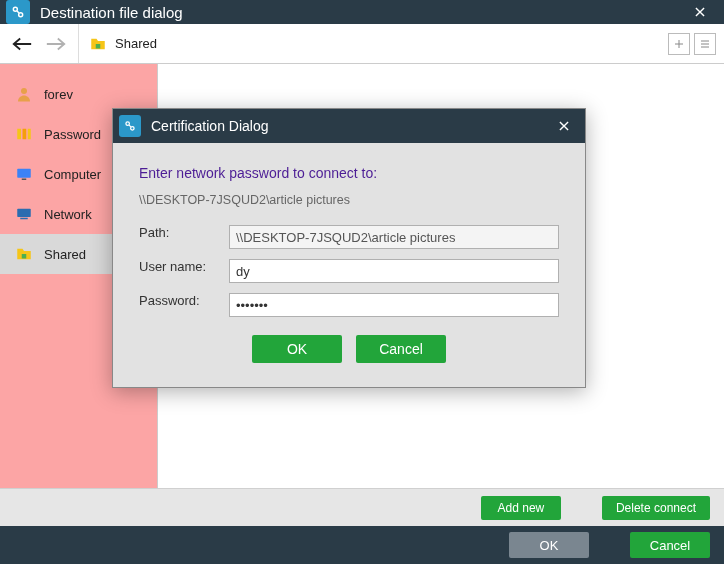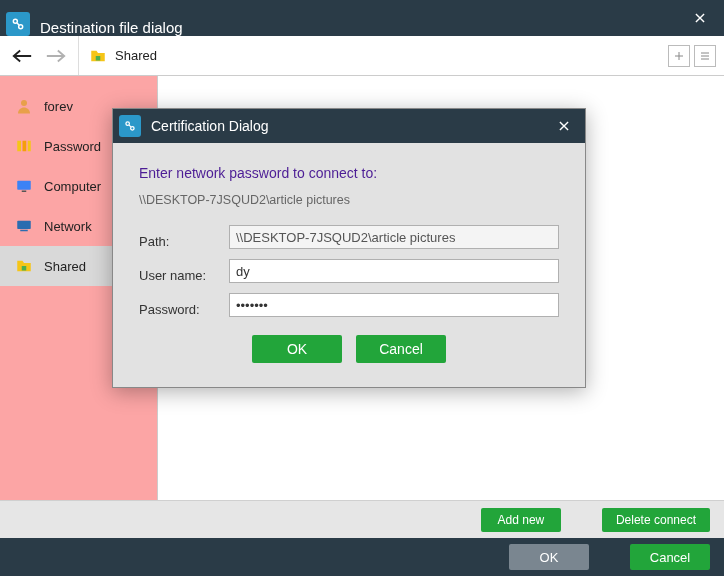--- a/index.html
+++ b/index.html
@@ -1,19 +1,19 @@
 <!DOCTYPE html>
 <html><head>
 <meta charset="utf-8">
 <style>
 * { margin: 0; padding: 0; box-sizing: border-box; font-family: "Segoe UI", Tahoma, sans-serif; }
 body { width: 724px; height: 576px; background: #fff; position: relative; overflow: hidden; }
 
 
-.titlebar { height: 36px; background: #2a3b47; color: #fff; display: flex; align-items: flex-end; padding: 0 6px; }
+.titlebar { height: 24px; background: #2a3b47; color: #fff; display: flex; align-items: center; padding: 0 6px; }
 .titlebar .app-icon { width: 24px; height: 24px; background: #2b98c9; border-radius: 3px; display: flex; align-items: center; justify-content: center; margin-right: 10px; }
 .titlebar .app-icon svg { width: 16px; height: 16px; }
 .titlebar .title { font-size: 15px; flex: 1; }
 .titlebar .close { width: 36px; height: 36px; display: flex; align-items: center; justify-content: center; cursor: pointer; }
 .titlebar .close svg { width: 14px; height: 14px; }
 
 
 .toolbar { height: 40px; background: #fff; border-bottom: 1px solid #ccc; display: flex; align-items: center; }
 .navbtns { display: flex; align-items: center; padding: 0 8px; gap: 6px; height: 100%; border-right: 1px solid #ddd; }
 .navbtn { width: 28px; height: 28px; display: flex; align-items: center; justify-content: center; cursor: pointer; }
@@ -43,21 +43,21 @@
 
 .modal { position: absolute; left: 112px; top: 108px; width: 474px; background: #e2e2e2; border: 1px solid #888; box-shadow: 0 4px 20px rgba(0,0,0,0.3); }
 .modal .m-title { height: 34px; background: #2a3b47; color: #fff; display: flex; align-items: center; padding: 0 6px; }
 .modal .m-title .app-icon { width: 22px; height: 22px; background: #2b98c9; border-radius: 3px; display: flex; align-items:center; justify-content:center; margin-right: 10px; }
 .modal .m-title .app-icon svg { width:14px; height:14px; }
 .modal .m-title .ttl { font-size: 14px; flex: 1; }
 .modal .m-title .close { width: 30px; height: 30px; display: flex; align-items: center; justify-content: center; cursor: pointer; }
 .modal .m-body { padding: 22px 26px 24px 26px; }
 .modal .prompt { font-size: 14px; color: #4c1d95; margin-bottom: 12px; }
 .modal .subpath { font-size: 12.5px; color: #666; margin-bottom: 18px; }
-.modal .row { display: flex; align-items: flex-end; margin-bottom: 10px; }
+.modal .row { display: flex; align-items: flex-start; margin-bottom: 10px; }
 .modal .row .lbl { width: 90px; font-size: 13px; color: #333; }
 .modal .row input { flex: 1; height: 24px; border: 1px solid #b0b0b0; background: #fff; padding: 0 6px; font-size: 13px; color: #333; outline: none; }
 .modal .row .ro { background: #f4f4f4; color: #555; }
 .modal .btns { display: flex; justify-content: center; gap: 14px; margin-top: 18px; }
 .modal .btns button { background: #22a53a; color: #fff; border: none; height: 28px; min-width: 90px; font-size: 14px; cursor: pointer; border-radius: 2px; }
 </style>
 </head>
 <body>
 
 <div class="titlebar">

